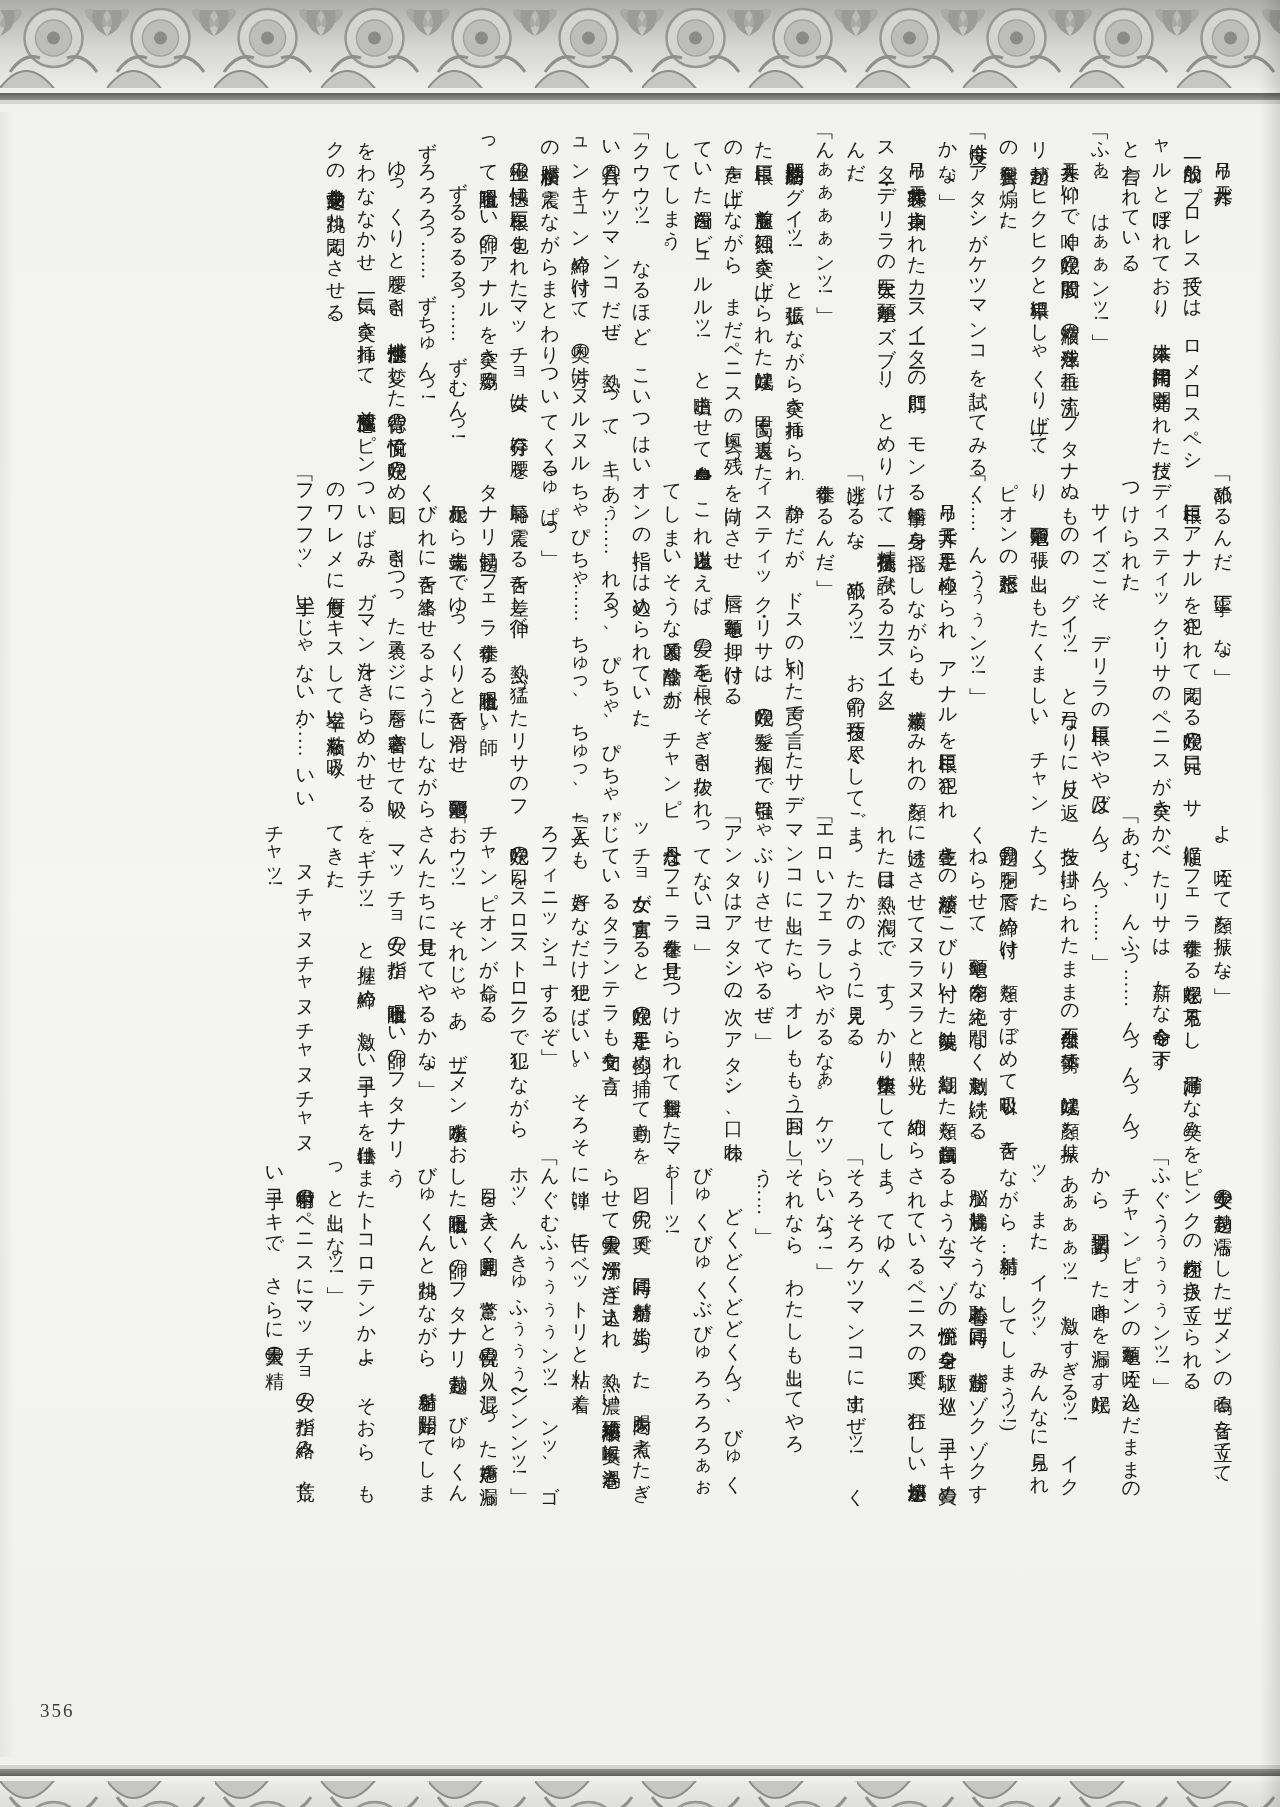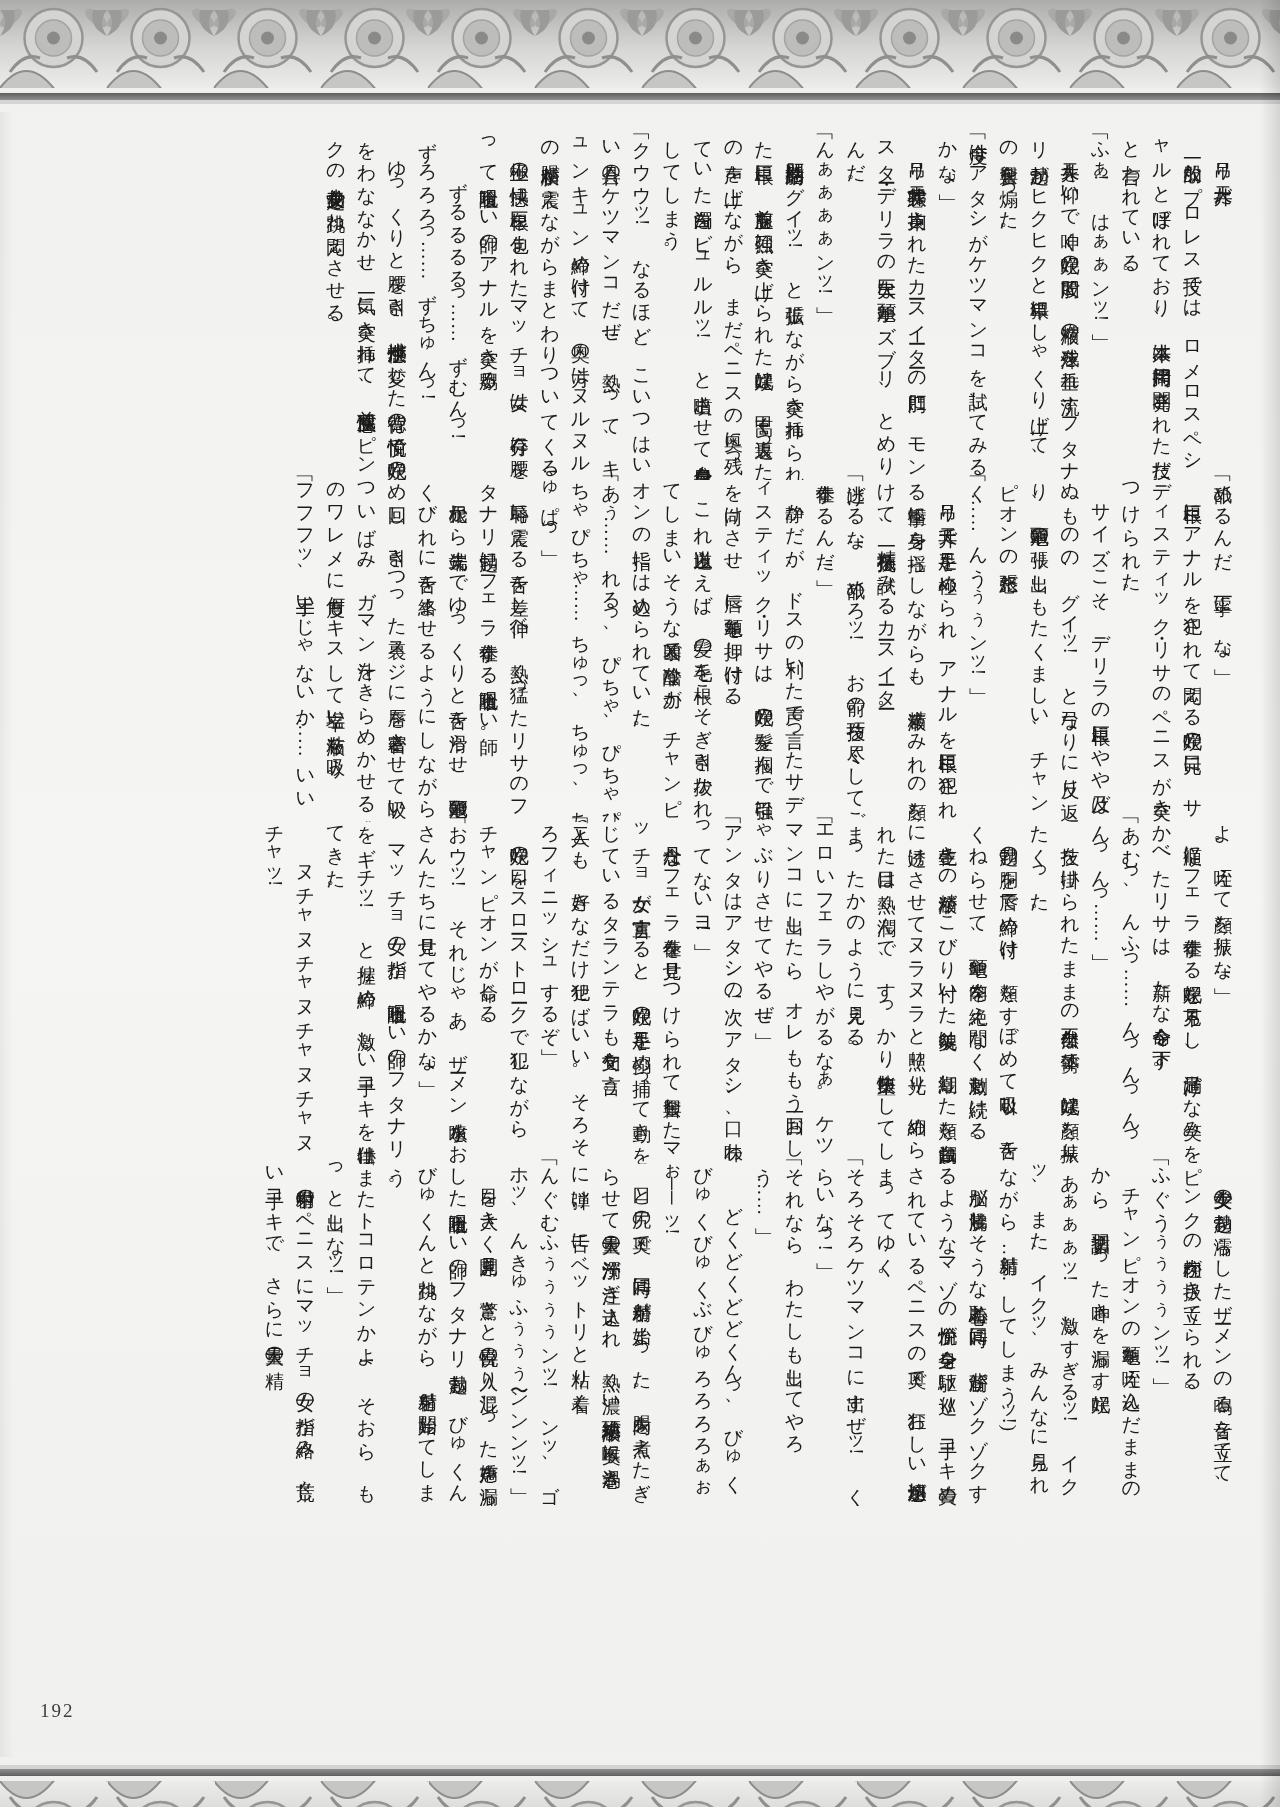--- a/index.html
+++ b/index.html
@@ -144,21 +144,21 @@
         <p class="para-dialogue">「それなら、わたしも出してやろう……」</p>
         <p class="para-sfx">どくどくどどくんっ、びゅくびゅくびゅくぶびゅろろろろぁぉぉ──ッ!</p>
         <p class="para-narration">口と尻の奥で、同時に射精が始まった。腸内を煮えたぎらせて大量の濁汁が注ぎ込まれ、熱く濃い絶頂粘液が喉奥に渦巻き、口内に弾け、舌にベットリと粘り着く。</p>
         <p class="para-dialogue">「んぐむふぅぅぅぅンッ!　ンッ、ゴホッ、んきゅふぅぅぅ〜ンンンッ!」</p>
         <p class="para-narration">目を大きく見開き、驚きと喜悦の入り混じった嬌声を漏らした呪詛喰らい師のフタナリ勃起も、びゅくんびゅくんと跳ねながら、射精を開始してしまう。</p>
         <p class="para-dialogue">「またトコロテンかよ!　そおら、もっと出しなッ!」</p>
         <p class="para-narration">射精中のペニスにマッチョ女の指が絡み、荒々しい手コキで、さらに大量の精</p>
       </section>
   </main>
 
-  <div class="page-number">192</div>
+  <div class="page-number">356</div>
 
   <div class="border-bottom">
     <svg width="1280" height="112" viewBox="0 0 1280 112" xmlns="http://www.w3.org/2000/svg">
       <rect x="0" y="0" width="1280" height="88" fill="url(#orn)"></rect>
       <rect x="0" y="88" width="1280" height="5" fill="#f0f0ee"></rect>
       <rect x="0" y="93" width="1280" height="7" fill="url(#gbar)"></rect>
       <rect x="0" y="100" width="1280" height="4" fill="#d4d4d2"></rect>
       <rect x="0" y="104" width="1280" height="8" fill="#f1f1ef"></rect>
     </svg>
   </div>

